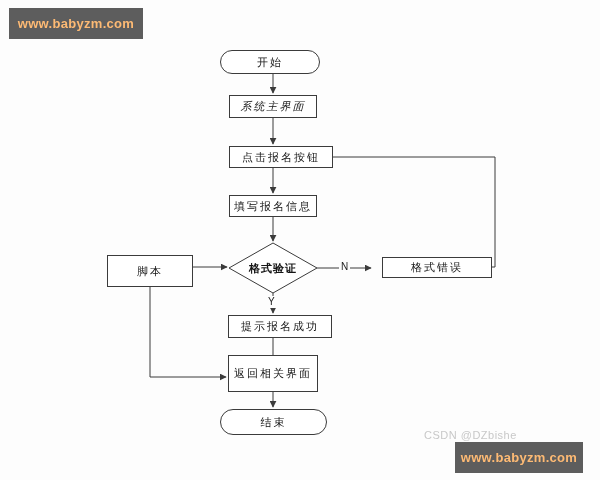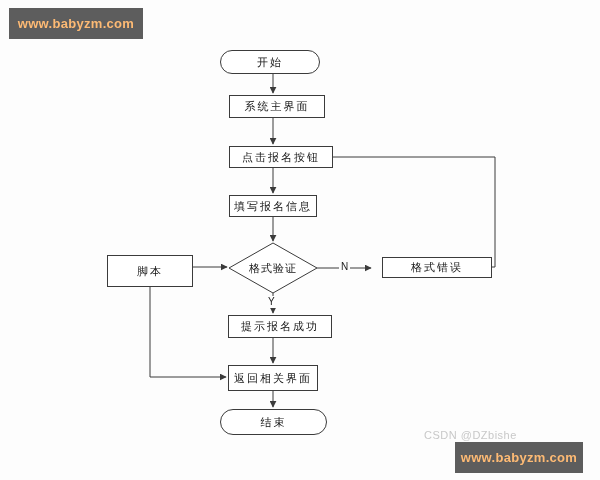--- a/index.html
+++ b/index.html
@@ -30,20 +30,21 @@
     position: absolute;
     display: flex;
     align-items: center;
     justify-content: center;
     font-size: 11px;
     letter-spacing: 1px;
     color: #151515;
     background: transparent;
     border: none;
     white-space: nowrap;
+    font-weight: bold;
   }
   .edge-label {
     position: absolute;
     font-size: 10px;
     color: #222222;
     background: #fdfdfd;
     padding: 0 2px;
     line-height: 12px;
   }
   .wm {
@@ -59,28 +60,28 @@
   }
   .csdn {
     position: absolute;
     color: #c8c8c8;
     font-size: 11px;
     letter-spacing: 0.5px;
   }
 
   
   .n-start          { left: 220px; top: 50px;  width: 100px; height: 24px; }
-  .n-main-ui        { left: 229px; top: 95px;  width: 96px;  height: 23px; }
+  .n-main-ui        { left: 229px; top: 95px;  width: 88px;  height: 23px; font-style: italic; }
   .n-click-register { left: 229px; top: 146px; width: 104px;  height: 22px; }
   .n-fill-info      { left: 229px; top: 195px; width: 88px;  height: 22px; }
   .n-validate       { left: 233px; top: 258px; width: 80px;  height: 20px; }
   .n-script         { left: 107px; top: 255px; width: 86px;  height: 32px; }
   .n-format-error   { left: 373px; top: 257px; width: 110px; height: 21px; margin-left: 9px; }
   .n-success        { left: 228px; top: 315px; width: 104px;  height: 23px; }
-  .n-return-ui      { left: 228px; top: 365px; width: 90px;  height: 26px; }
+  .n-return-ui      { left: 228px; top: 355px; width: 90px;  height: 37px; }
   .n-end            { left: 220px; top: 409px; width: 107px; height: 26px; }
 
   .lbl-no  { left: 339px; top: 261px; }
   .lbl-yes { left: 266px; top: 296px; }
 
   .wm-top-left     { left: 9px;   top: 8px;   width: 134px; height: 31px; }
   .wm-bottom-right { left: 455px; top: 442px; width: 128px; height: 31px; }
   .csdn-credit     { left: 424px; top: 410px; margin-top: 19px; }
 </style>
 </head>

